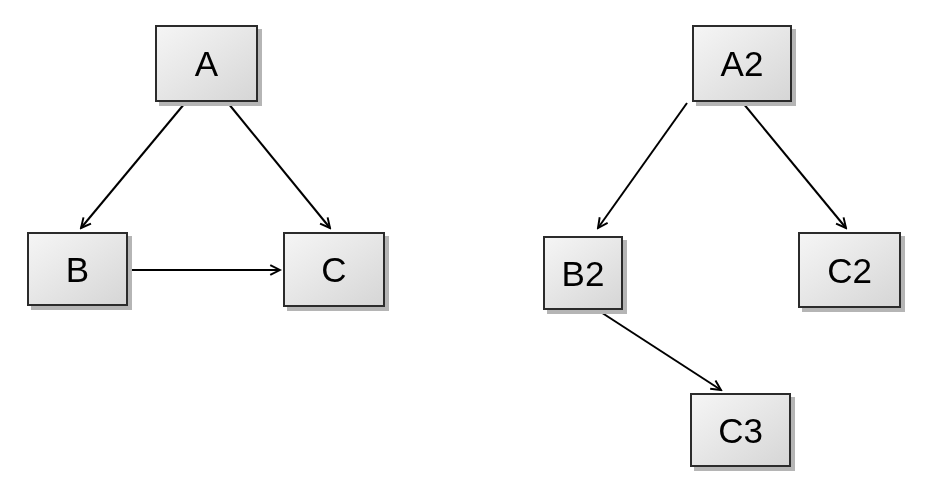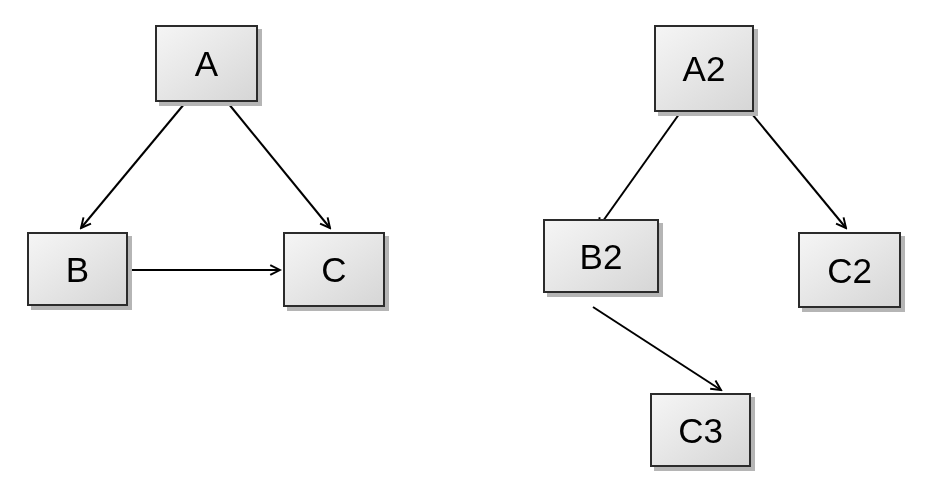--- a/index.html
+++ b/index.html
@@ -67,26 +67,26 @@
   <div id="nodes-layer">
       <div class="graph-node" style="left: 155px; top: 25px; width: 103px; height: 77px;">
         <span class="node-label">A</span>
       </div>
       <div class="graph-node" style="left: 27px; top: 232px; width: 101px; height: 74px;">
         <span class="node-label">B</span>
       </div>
       <div class="graph-node" style="left: 283px; top: 232px; width: 102px; height: 75px;">
         <span class="node-label">C</span>
       </div>
-      <div class="graph-node" style="left: 654px; top: 25px; width: 100px; height: 87px;">
+      <div class="graph-node" style="left: 692px; top: 25px; width: 100px; height: 77px;">
         <span class="node-label">A2</span>
       </div>
-      <div class="graph-node" style="left: 543px; top: 219px; width: 116px; height: 74px;">
+      <div class="graph-node" style="left: 543px; top: 236px; width: 80px; height: 74px;">
         <span class="node-label">B2</span>
       </div>
       <div class="graph-node" style="left: 798px; top: 232px; width: 103px; height: 76px;">
         <span class="node-label">C2</span>
       </div>
-      <div class="graph-node" style="left: 650px; top: 393px; width: 101px; height: 74px;">
+      <div class="graph-node" style="left: 690px; top: 393px; width: 101px; height: 74px;">
         <span class="node-label">C3</span>
       </div>
     </div>
 </div>
 
 </body></html>

